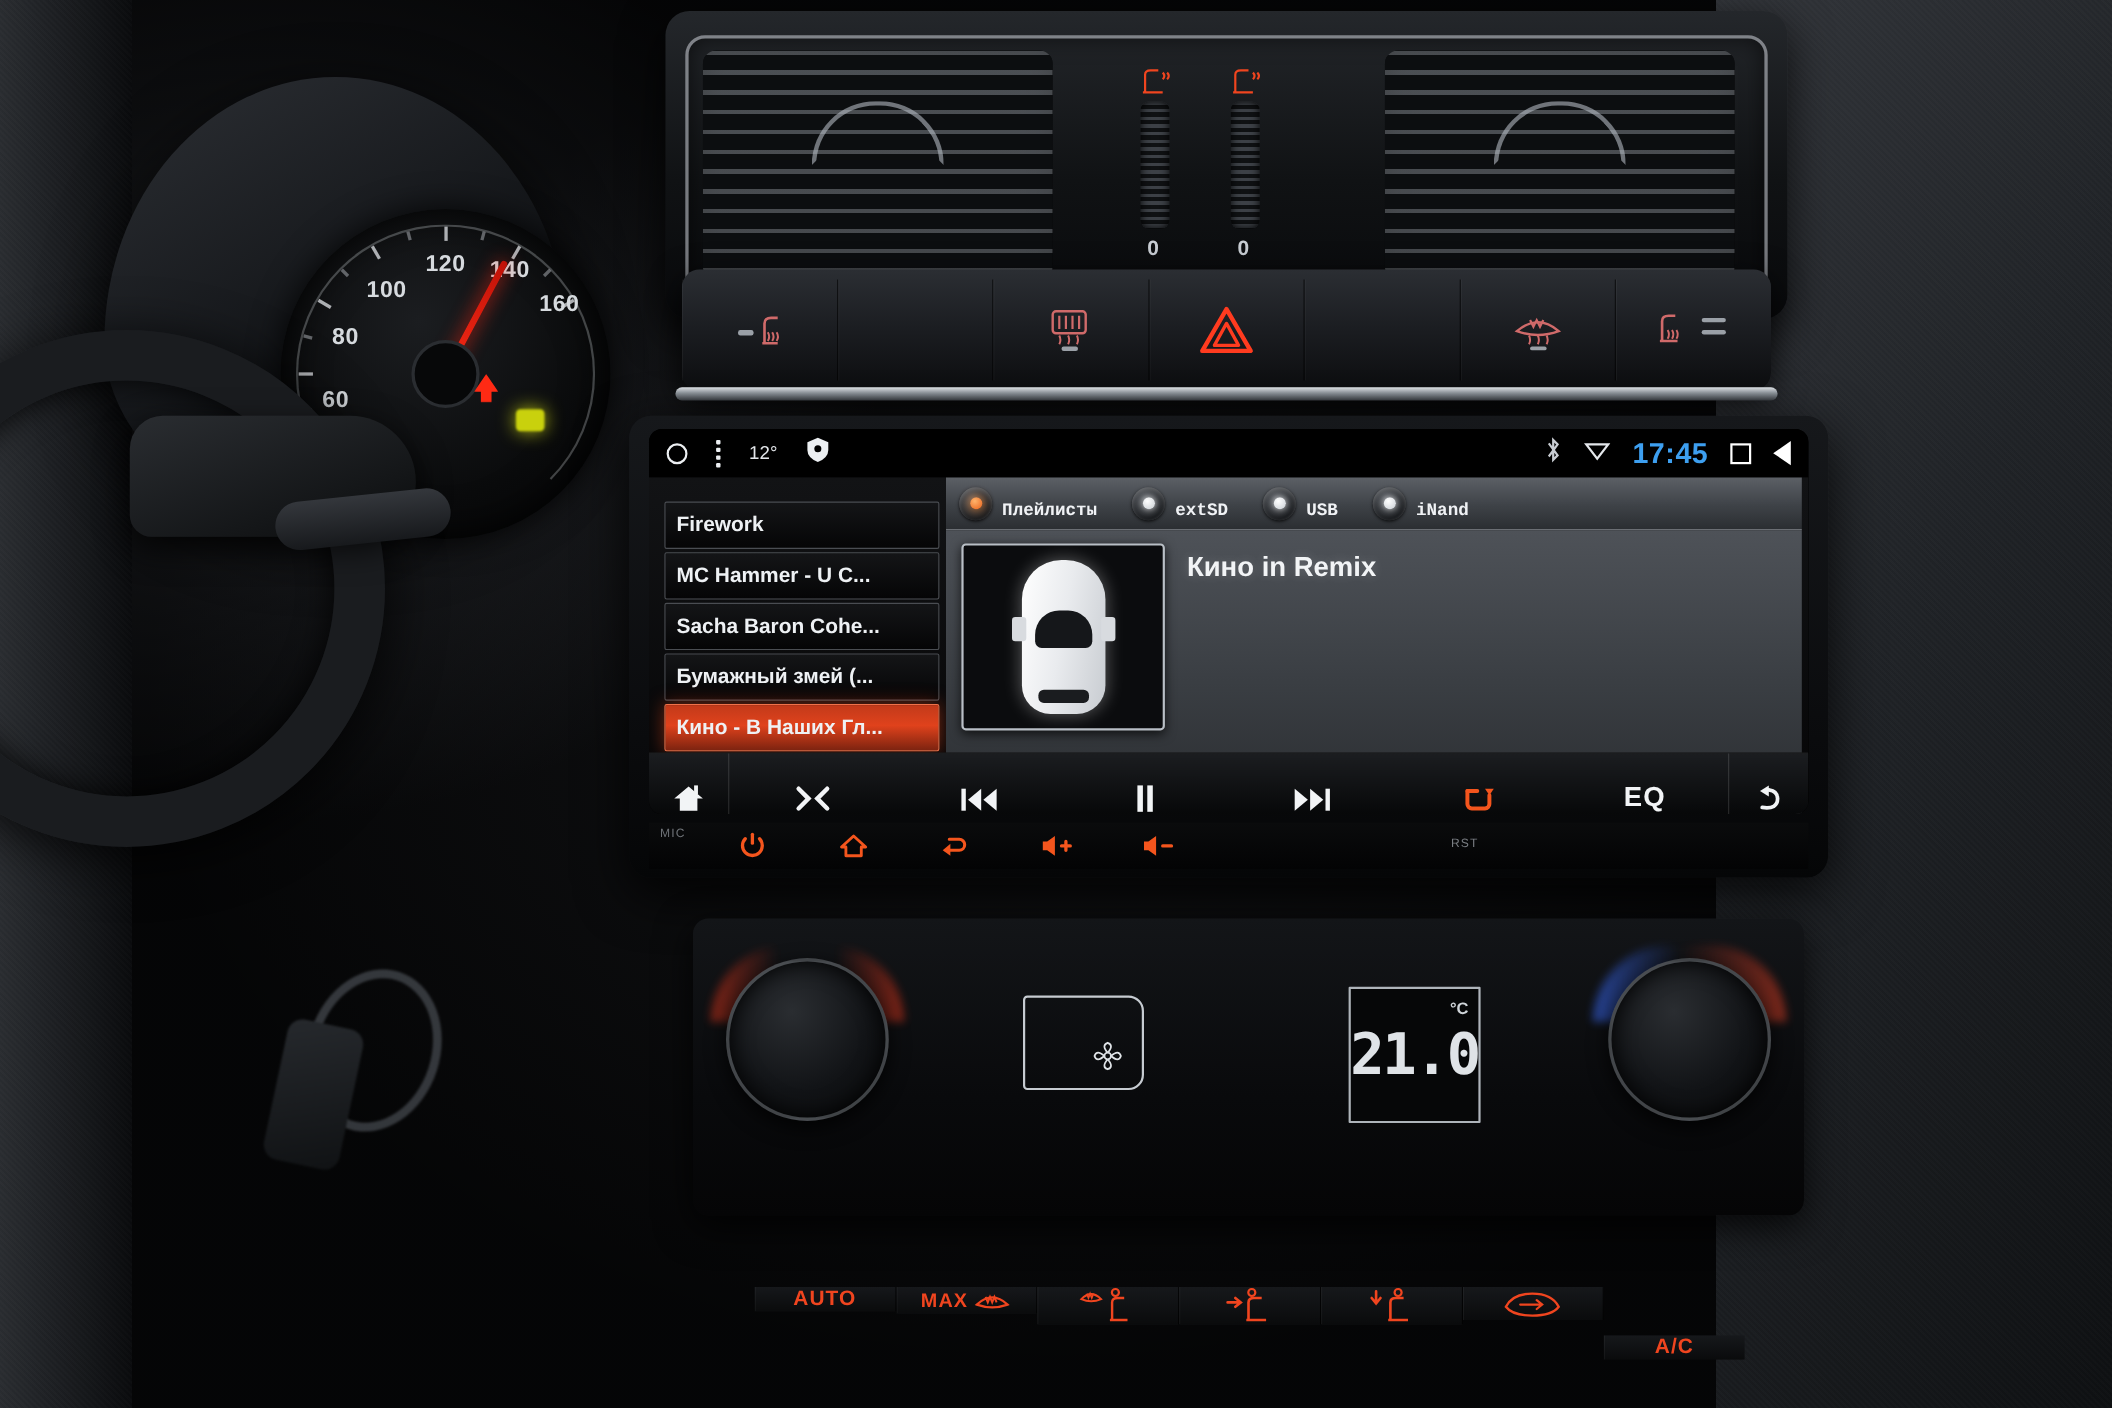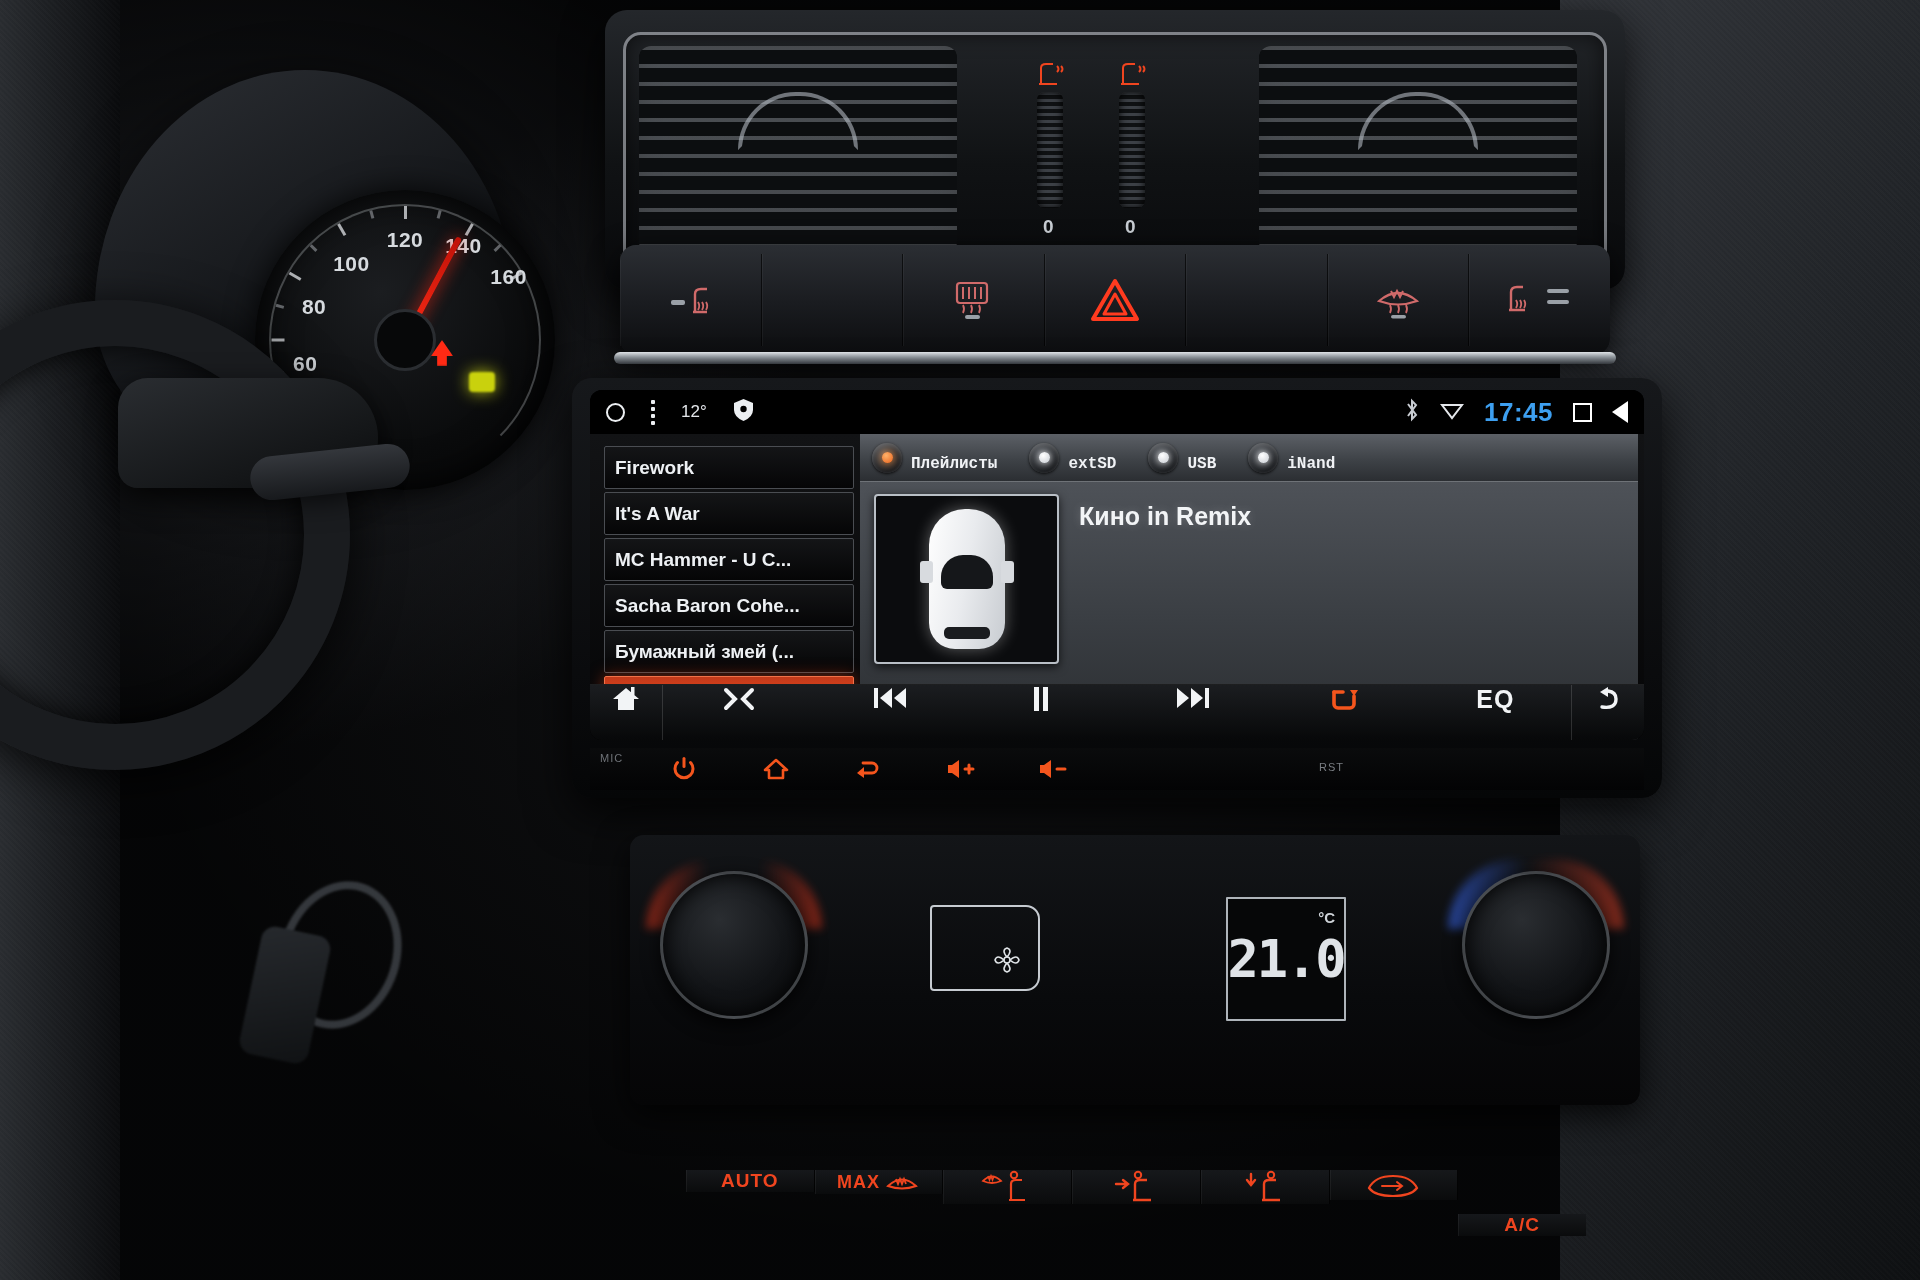--- a/index.html
+++ b/index.html
@@ -233,21 +233,21 @@
 
   
   .app{
     position:absolute; left:0; top:44px; width:100%; height:306px;
     background:linear-gradient(180deg,#121315,#050506);
     display:flex;
   }
 
   
   .tracklist{
-    width:268px; padding:12px 4px 0 14px;
+    width:268px; padding:22px 4px 0 14px;
     display:flex; flex-direction:column; gap:3px;
   }
   .track{
     height:43px; display:flex; align-items:center;
     padding:0 10px;
     background:linear-gradient(180deg,#141517,#050506);
     border:1px solid #4a4d52;
     border-radius:2px;
     color:#eef1f4; font-size:19px; font-weight:bold;
     white-space:nowrap; overflow:hidden;
@@ -322,21 +322,21 @@
     box-shadow:inset 0 1px 2px rgba(255,255,255,.5); }
   .ptime{ color:#e8eaed; font-size:17px; font-weight:bold; }
 
   .transport{
     height:56px; display:flex; align-items:center;
     background:linear-gradient(180deg,#1b1d20,#070809);
     border-top:1px solid rgba(255,255,255,.09);
   }
   .tgroup{ display:flex; align-items:center; justify-content:space-around; height:100%; }
   .tgroup.mid{ flex:1; border-left:1px solid rgba(255,255,255,.14); border-right:1px solid rgba(255,255,255,.14); }
-  .tbtn{ width:72px; height:100%; display:flex; align-items:flex-start; justify-content:center;
+  .tbtn{ width:72px; height:100%; display:flex; align-items:flex-end; justify-content:center;
     color:#f2f4f6; }
   .tbtn.accent{ color:#f4551d; }
   .tbtn .eq{ font-size:25px; font-weight:bold; letter-spacing:1px; }
 
   
   .hwstrip{
     position:absolute; left:18px; top:370px; width:1054px; height:42px;
     display:flex; align-items:center; gap:0;
     padding-left:48px;
     background:linear-gradient(180deg,#0a0b0c,#030304);
@@ -590,21 +590,20 @@
           <span class="clock">17:45</span>
           <span class="nav-square"></span>
           <span class="nav-back"></span>
         </div>
       </div>
 
       <div class="app">
 
         <div class="tracklist">
           <div class="track">Firework</div>
-          <div class="track">It's A War</div>
           <div class="track">MC Hammer - U C...</div>
           <div class="track">Sacha Baron Cohe...</div>
           <div class="track">Бумажный змей (...</div>
           <div class="track active">Кино - В Наших Гл...</div>
         </div>
 
         <div class="rightpane">
 
           <div class="sources">
             <div class="src">

